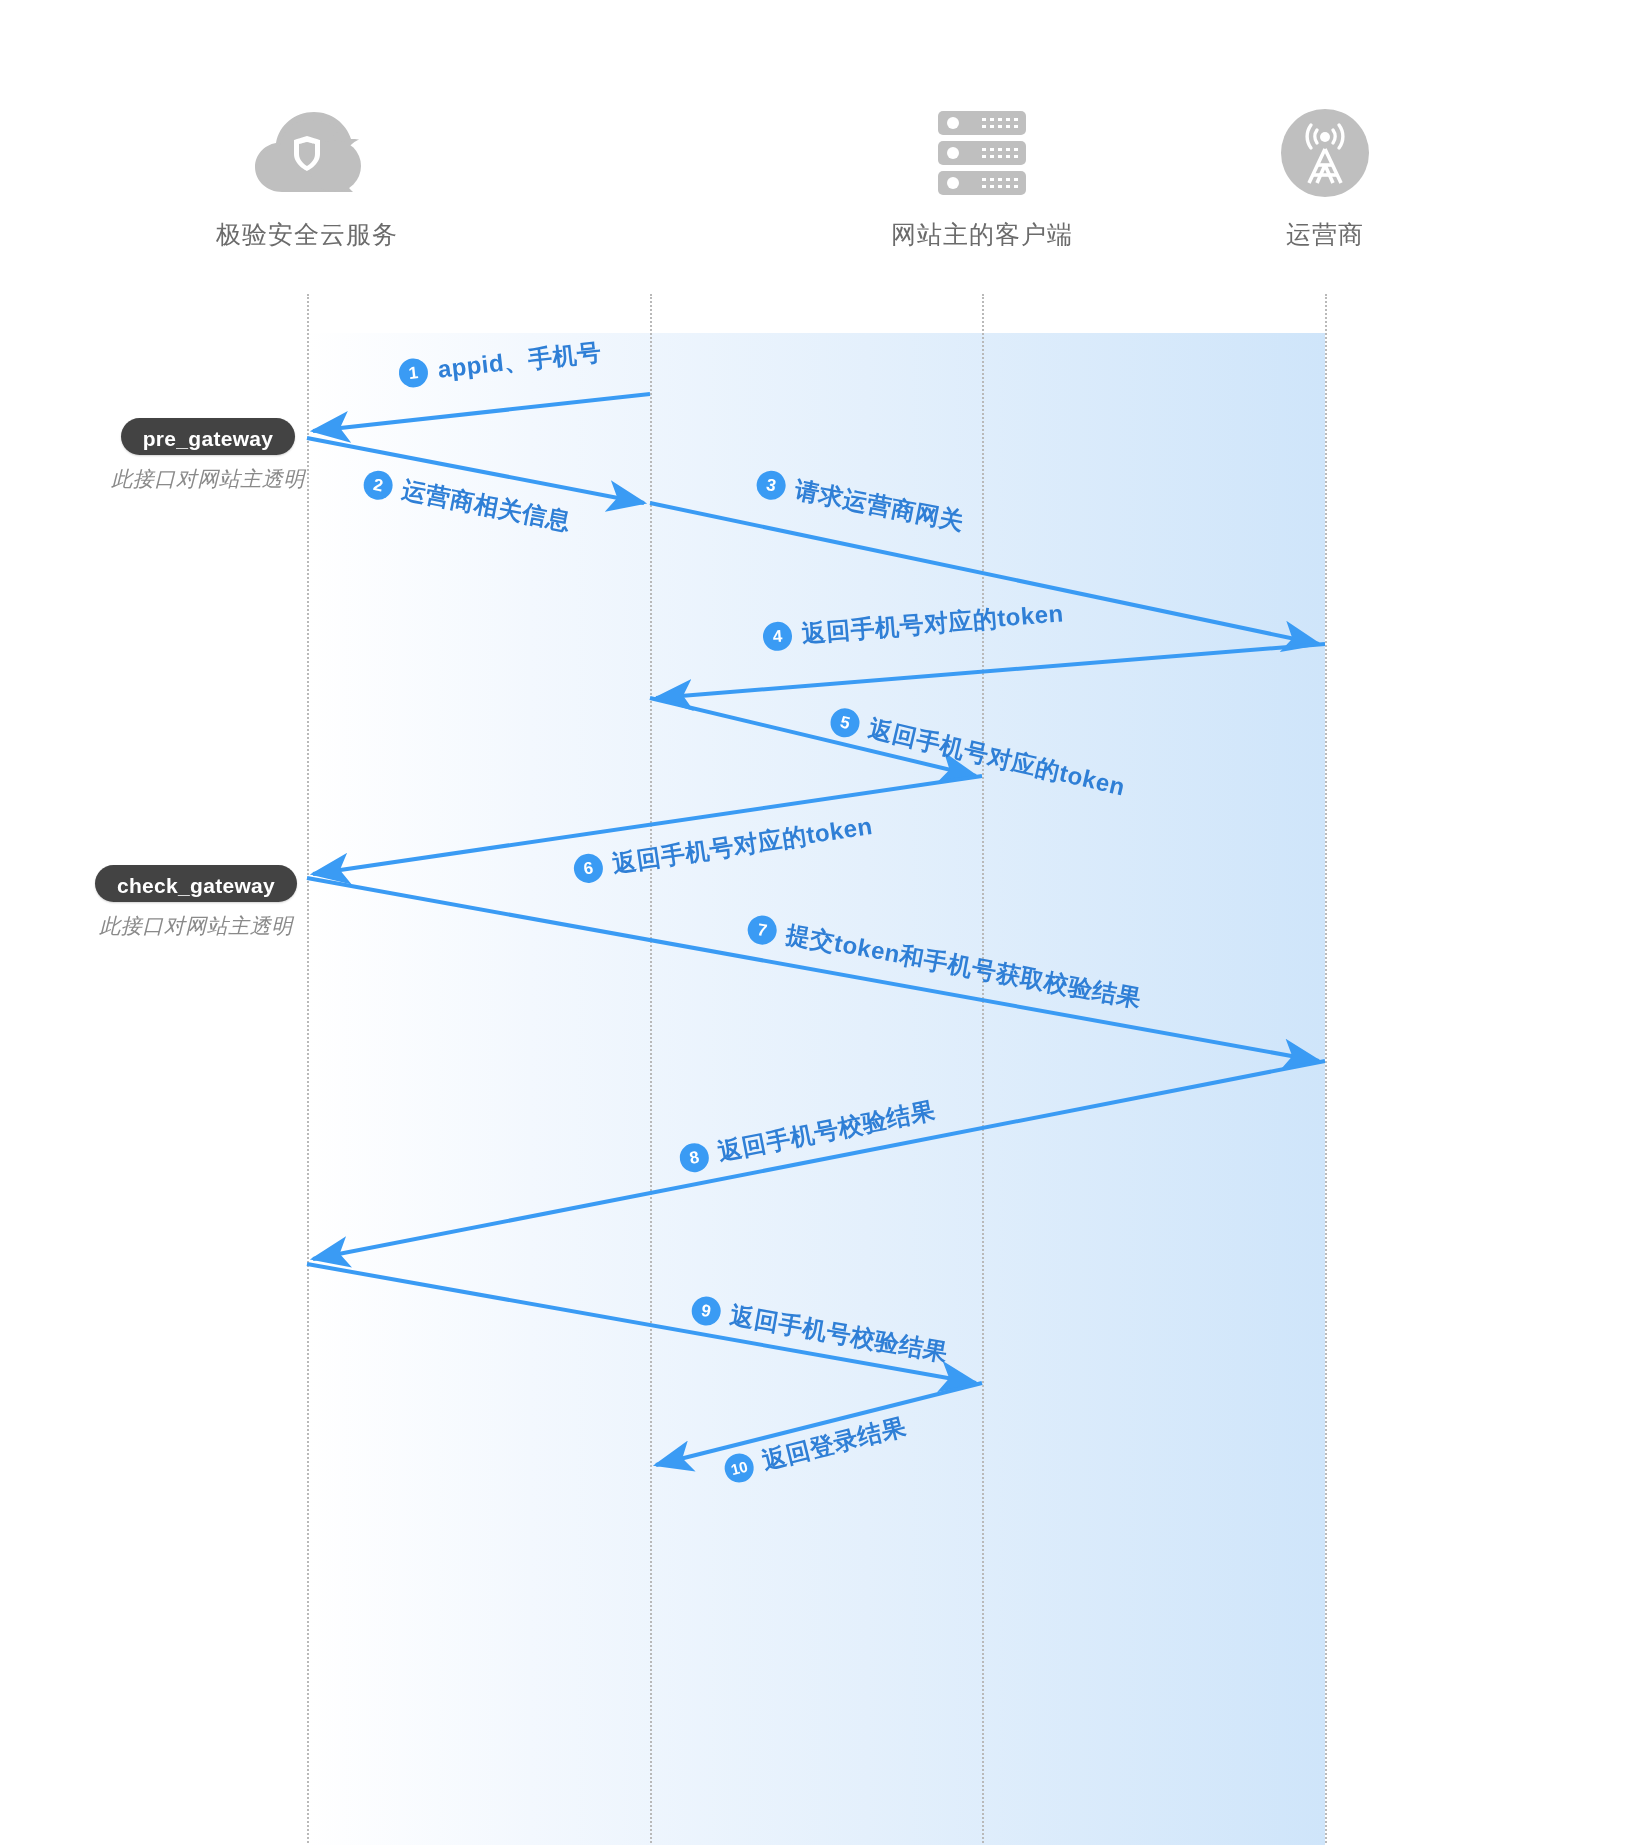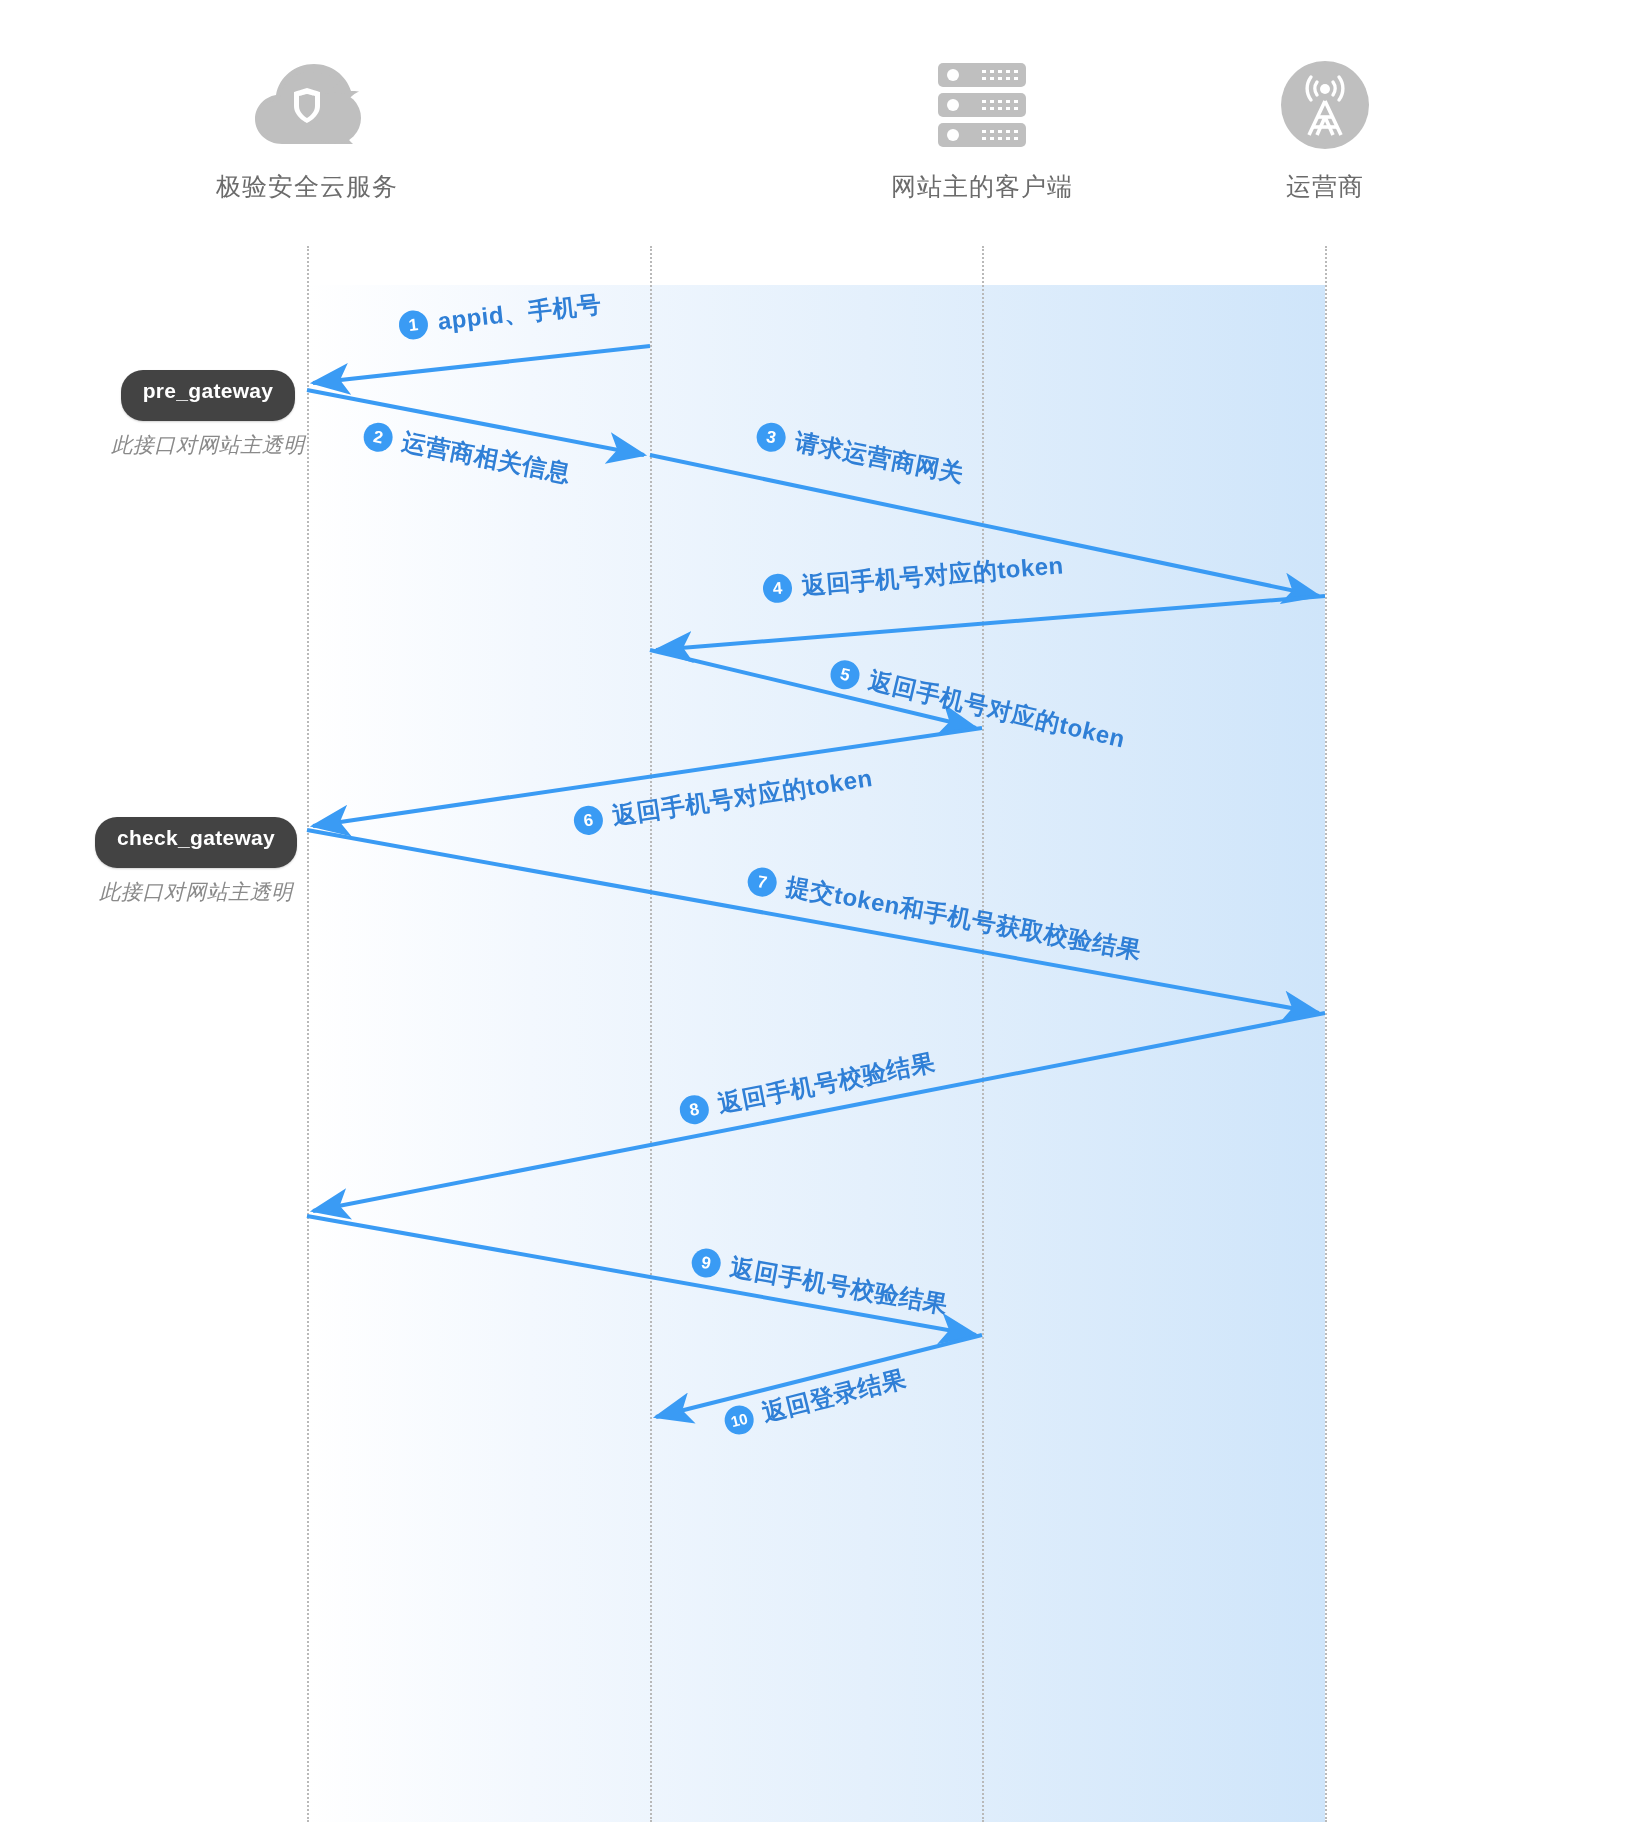--- a/index.html
+++ b/index.html
@@ -1,20 +1,20 @@
 <!DOCTYPE html>
 <html><head>
 <meta charset="utf-8">
 <style>
   html,body{margin:0;padding:0;background:#ffffff;}
   body{
     width:1631px;height:1845px;position:relative;overflow:hidden;
     font-family:"Liberation Sans","DejaVu Sans",sans-serif;
   }
-  #stage{position:absolute;inset:0;}
+  #stage{position:absolute;inset:0;margin-top:48px;}
 
   
   .actor{position:absolute;top:40px;width:220px;text-align:center;}
   .actor .icon-wrap{height:130px;display:flex;align-items:center;justify-content:center;}
   .actor .actor-label{
     font-size:25px;color:#6b6b6b;letter-spacing:1px;font-weight:500;
     white-space:nowrap;
   }
   .gicon{fill:#bfbfbf;}
 
@@ -27,21 +27,21 @@
   
   #band{
     position:absolute;left:307px;top:285px;width:1018px;height:1537px;
     background:linear-gradient(90deg,#ffffff 0%,#f3f8fe 22%,#e4f0fc 55%,#cfe5fa 100%);
   }
 
   
   .badge-group{position:absolute;text-align:center;}
   .badge{
     display:inline-block;background:#434343;color:#ffffff;border-radius:22px;
-    padding:9px 22px 18px;font-size:21px;font-weight:700;letter-spacing:.3px;
+    padding:9px 22px 4px;font-size:21px;font-weight:700;letter-spacing:.3px;
     white-space:nowrap;box-shadow:0 1px 2px rgba(0,0,0,.18);
   }
   .badge-caption{
     margin-top:10px;font-size:21px;color:#8a8a8a;white-space:nowrap;letter-spacing:.5px;font-style:italic;
   }
 
   
   .msg{
     position:absolute;display:flex;align-items:center;gap:10px;
     white-space:nowrap;transform-origin:left center;

